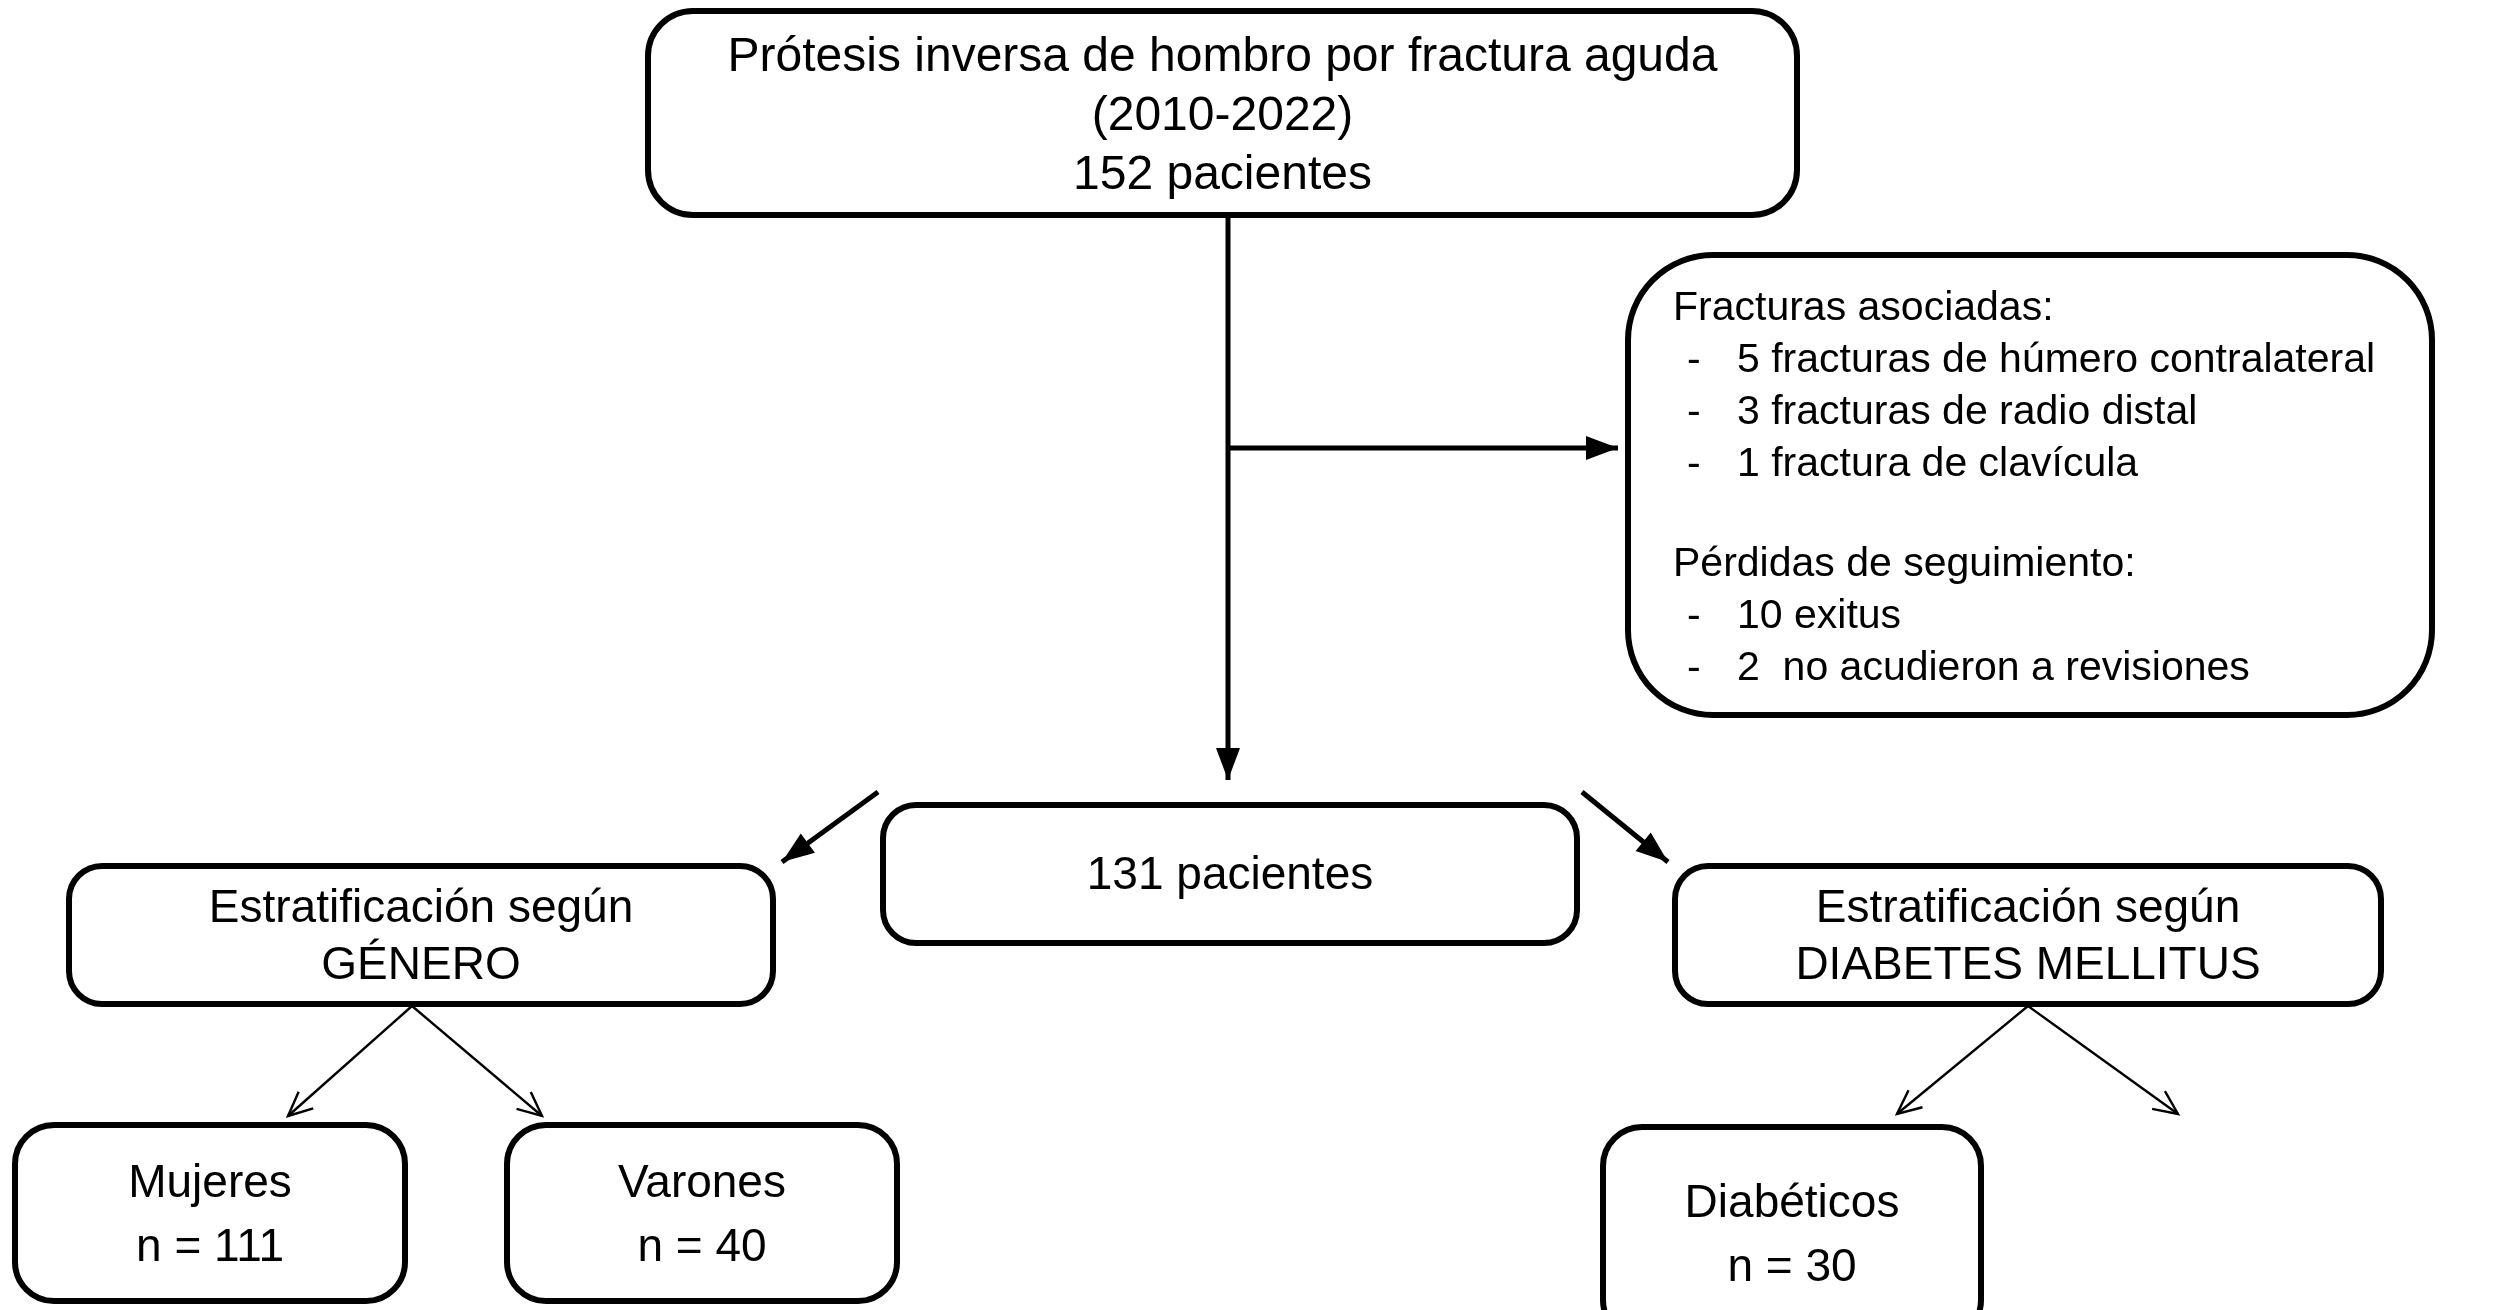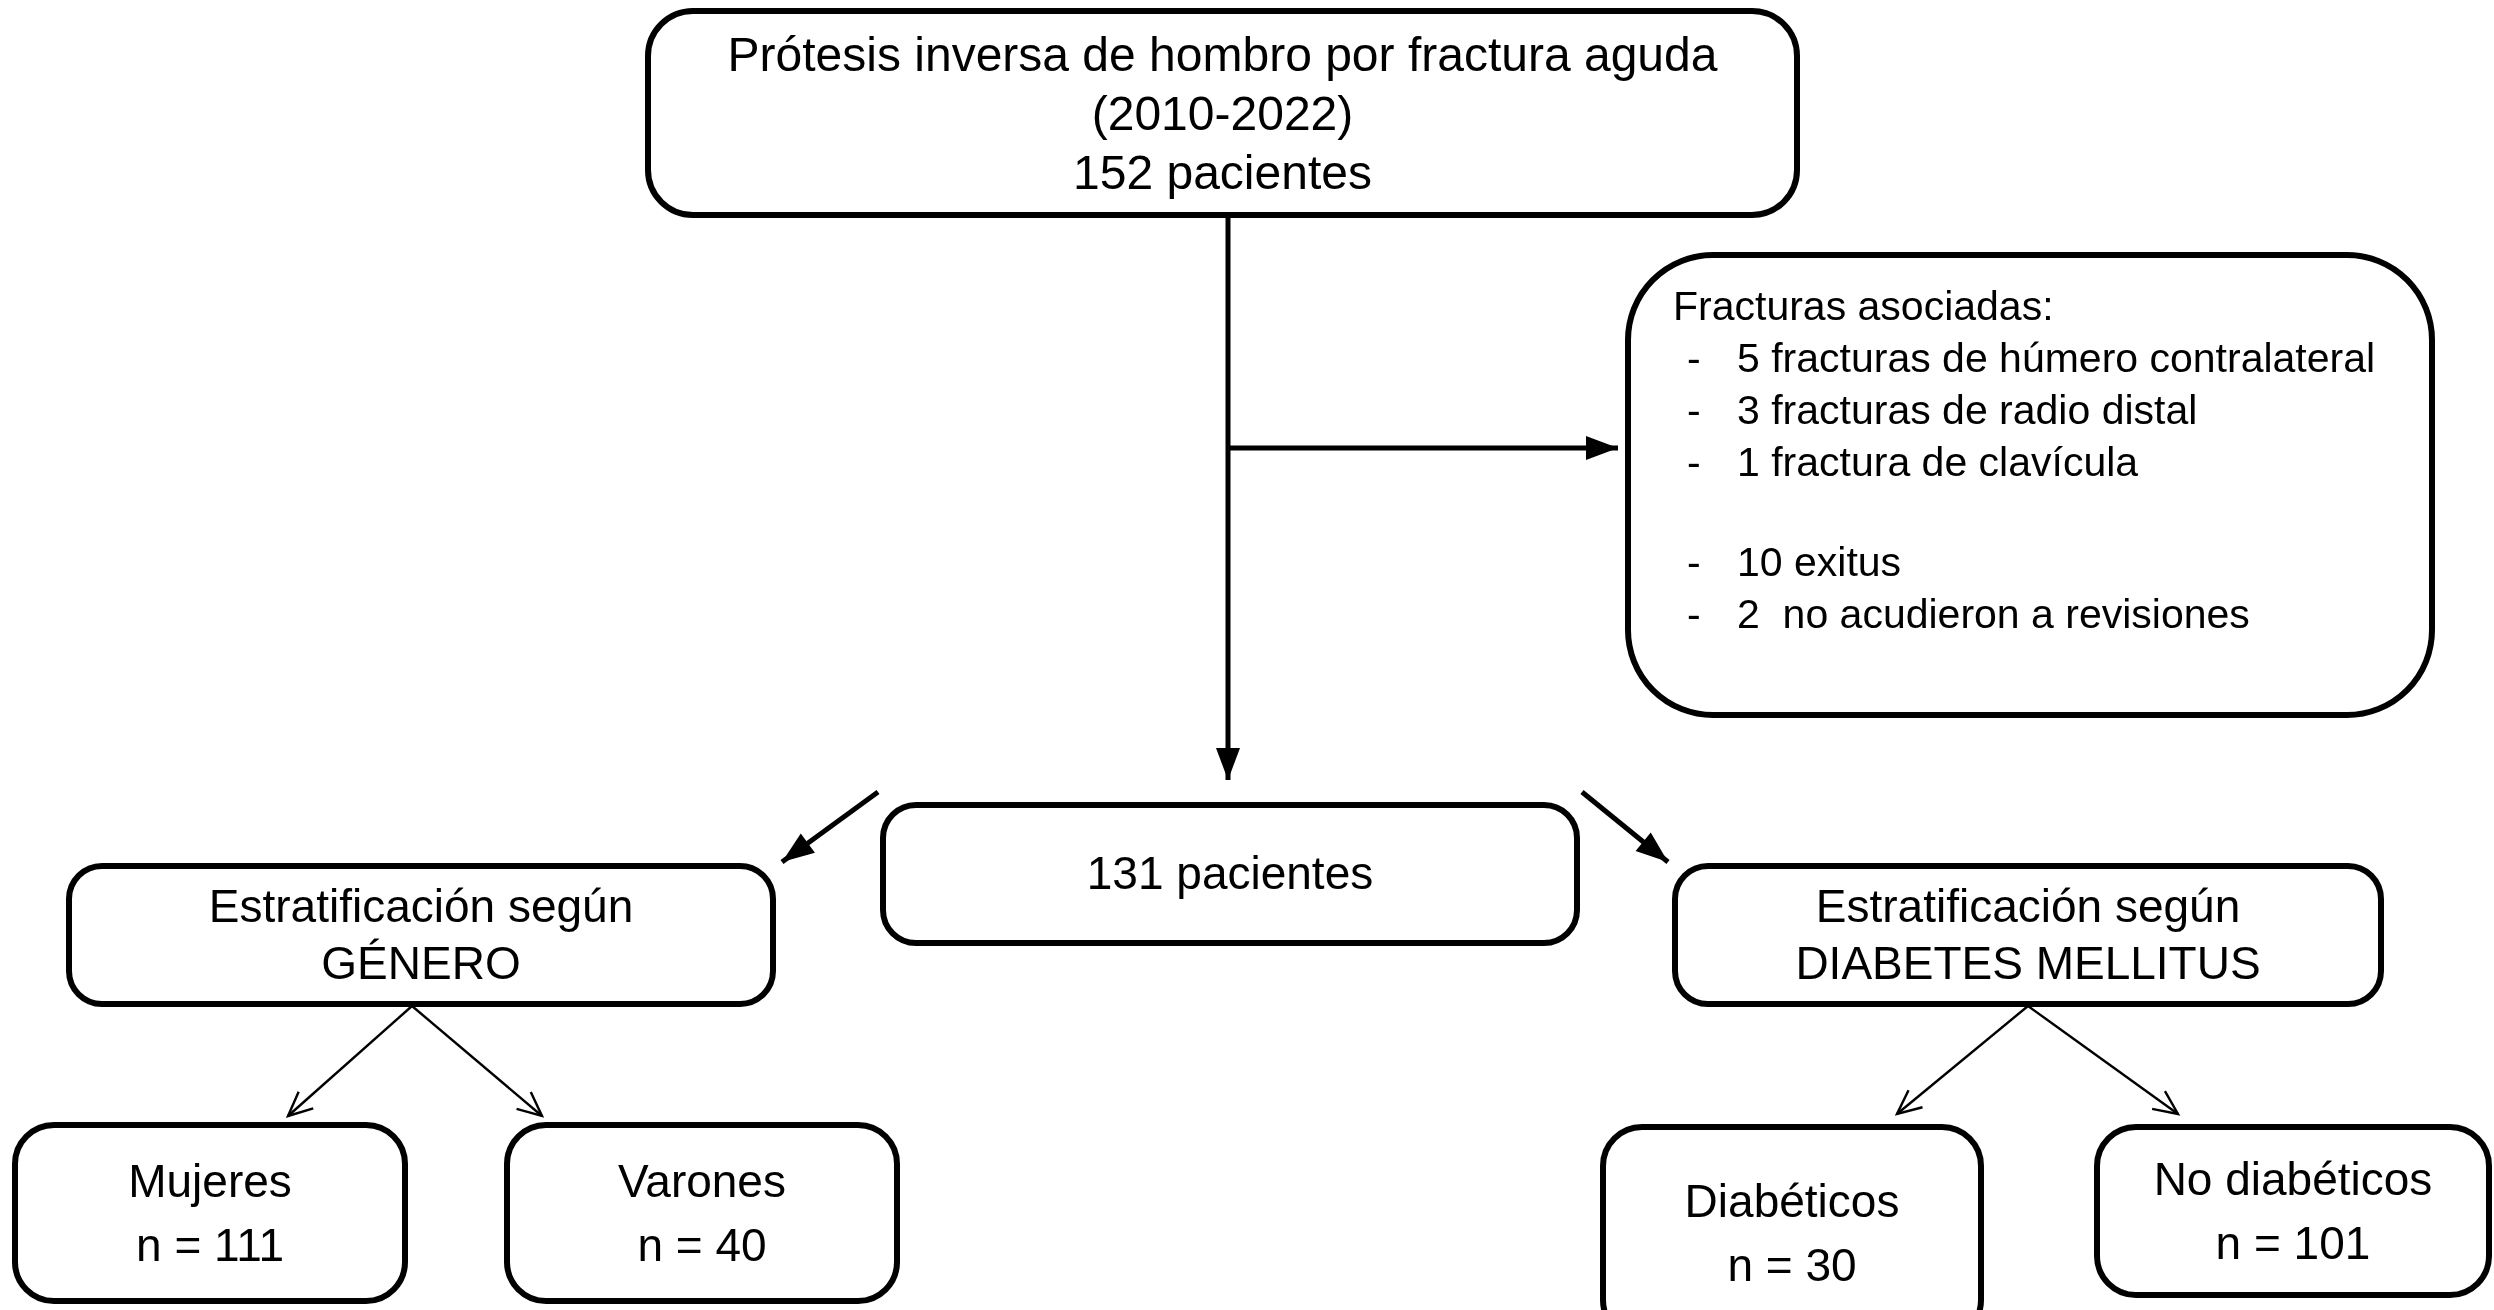--- a/index.html
+++ b/index.html
@@ -142,20 +142,21 @@
       <span class="excl-dash">-</span>
       <span>3 fracturas de radio distal</span>
     </div>
     <div class="excl-row">
       <span class="excl-dash">-</span>
       <span>1 fractura de clavícula</span>
     </div>
 
     <div class="excl-gap"></div>
 
+    <div class="ln">Pérdidas de seguimiento:</div>
 
     <div class="excl-row">
       <span class="excl-dash">-</span>
       <span>10 exitus</span>
     </div>
     <div class="excl-row">
       <span class="excl-dash">-</span>
       <span>2  no acudieron a revisiones</span>
     </div>
   </div>
@@ -182,18 +183,14 @@
   <div class="box leaf" id="box-varones">
     <div class="ln">Varones</div>
     <div class="ln">n = 40</div>
   </div>
 
   <div class="box leaf" id="box-diabeticos">
     <div class="ln">Diabéticos</div>
     <div class="ln">n = 30</div>
   </div>
 
-  <div class="box leaf" id="box-no-diabeticos">
-    <div class="ln">No diabéticos</div>
-    <div class="ln">n = 101</div>
-  </div>
 
 </div>
 
 </body></html>

